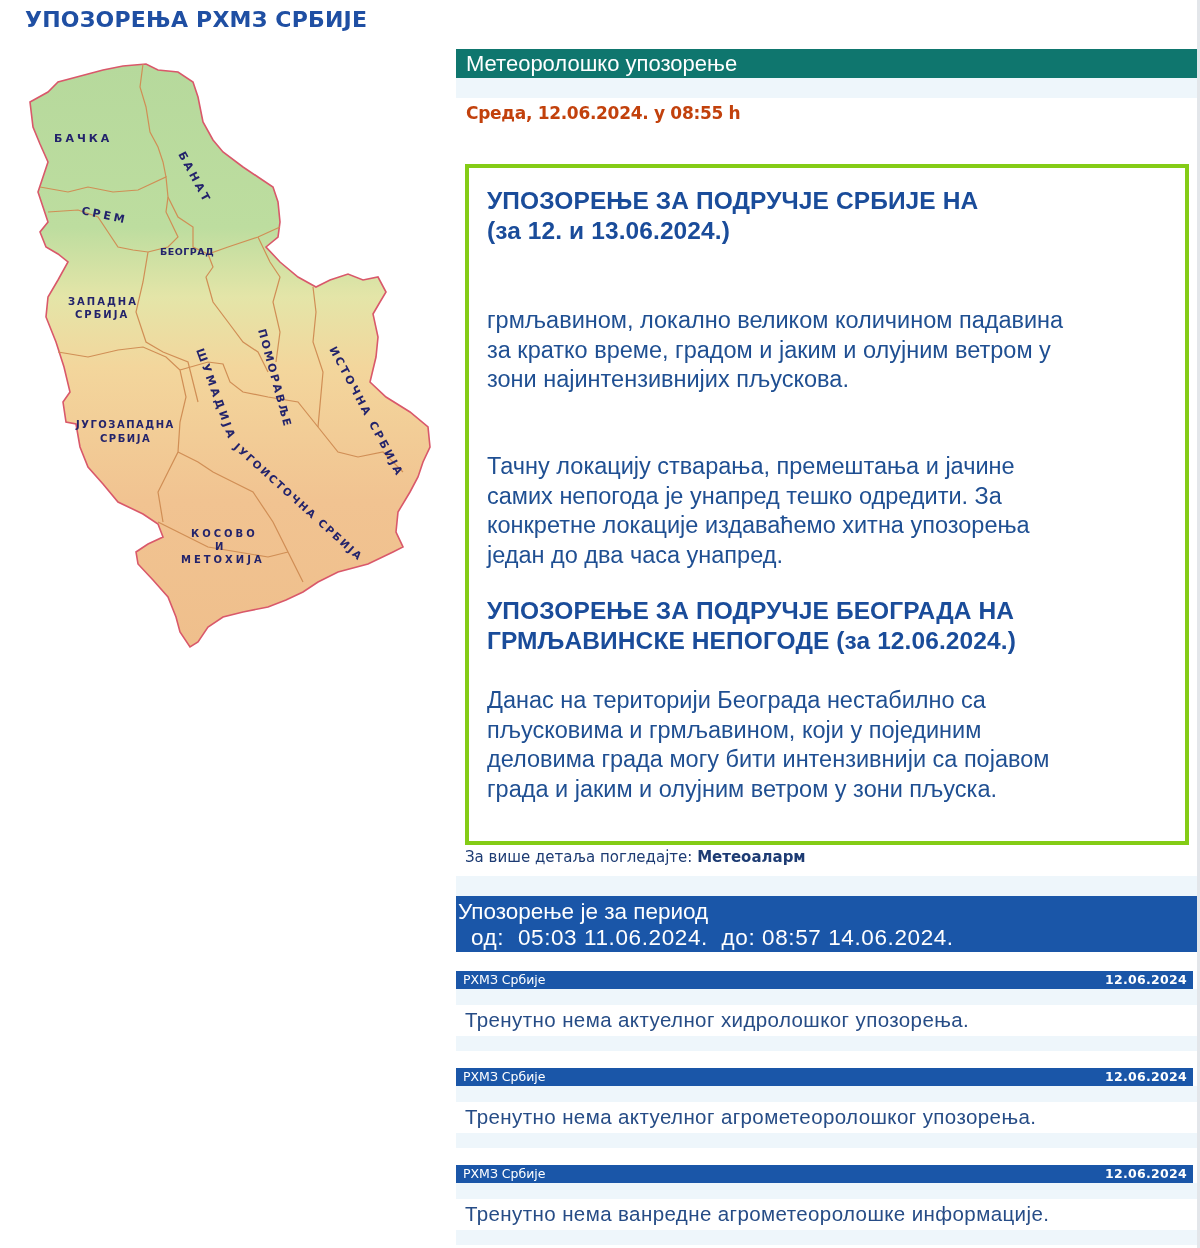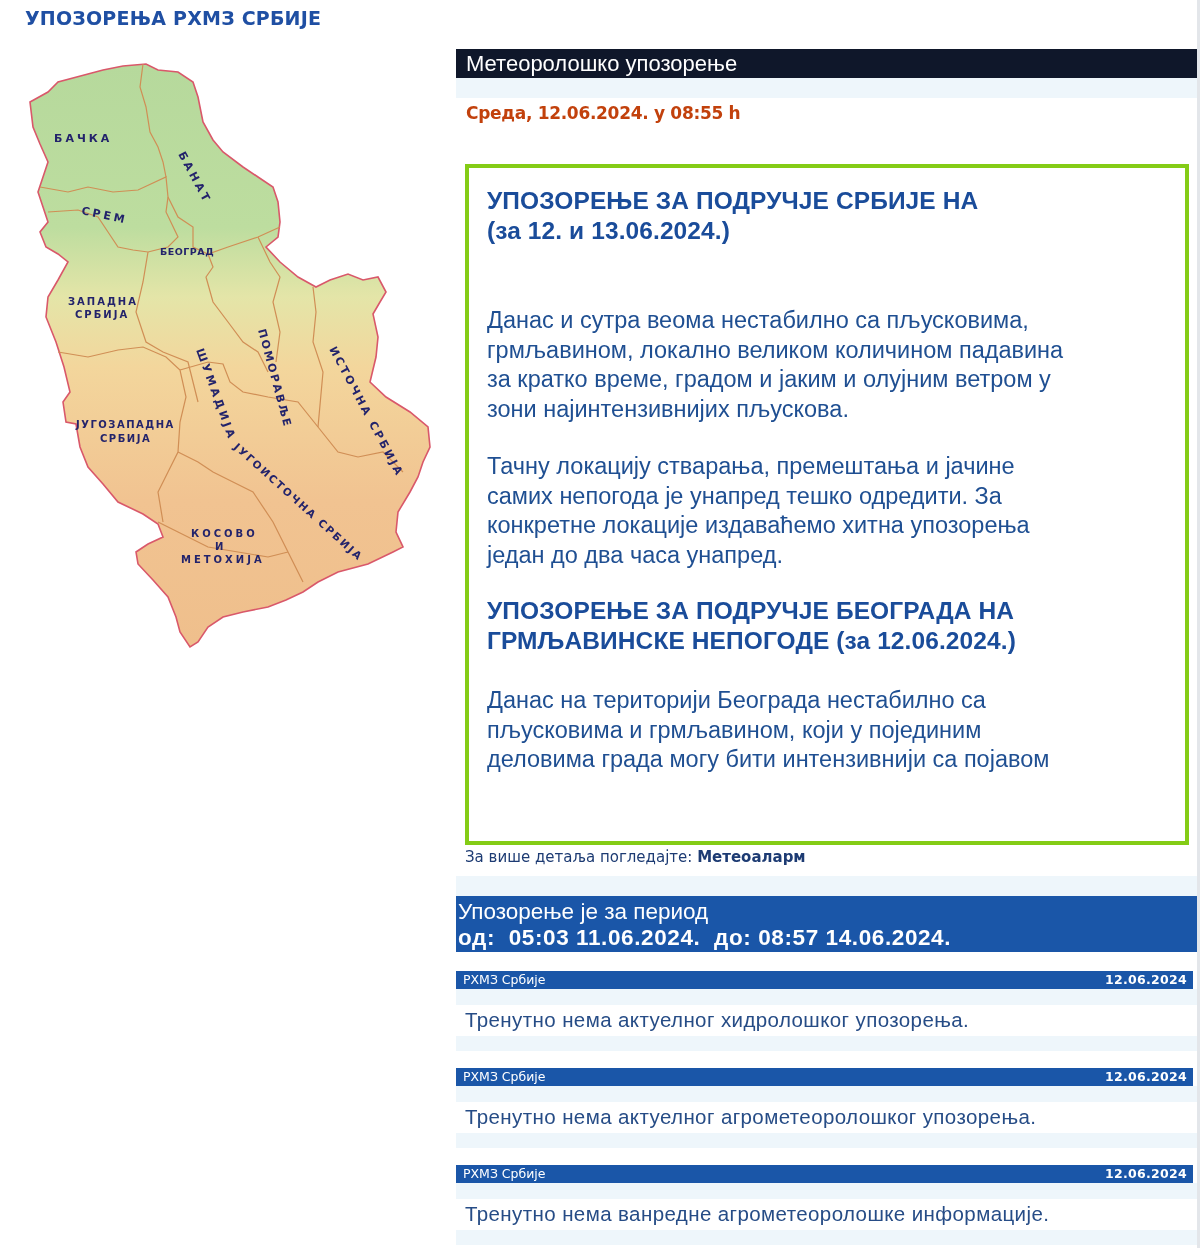--- a/index.html
+++ b/index.html
@@ -3,26 +3,26 @@
 <meta charset="utf-8">
 <style>
   html, body { margin:0; padding:0; }
   body {
     width:1200px; height:1248px; background:#ffffff; position:relative; overflow:hidden;
     font-family:"DejaVu Sans", sans-serif; color:#1b3f86;
   }
   .right-edge { position:absolute; right:0; top:0; width:3px; height:1248px; background:#e3e6ea; }
   .site-title {
     position:absolute; left:25px; top:7px; font-family:"DejaVu Sans", sans-serif; font-weight:bold;
-    font-size:19px; color:#1f4fa3; letter-spacing:0.2px;
+    font-size:22px; color:#1f4fa3; letter-spacing:0.2px;
   }
   .map { position:absolute; left:18px; top:52px; width:422px; height:605px; }
   .map-label { font-family:"DejaVu Sans", sans-serif; font-weight:bold; fill:#23236b; letter-spacing:3px; }
   .bar-title {
-    position:absolute; left:456px; top:49px; width:741px; height:29px; background:#0f172a;
+    position:absolute; left:456px; top:49px; width:741px; height:29px; background:#0f766e;
     color:#ffffff; font-family:"Liberation Sans", sans-serif; font-size:22px; line-height:29px; box-sizing:border-box; padding-left:10px;
   }
   .bar-sub { position:absolute; left:456px; top:78px; width:741px; height:20px; background:#eef6fb; }
   .date-line {
     position:absolute; left:466px; top:103px; font-family:"DejaVu Sans", sans-serif; font-weight:bold; font-size:17px;
     color:#c2410c; letter-spacing:-0.3px;
   }
   .box {
     position:absolute; left:465px; top:164px; width:724px; height:681px; box-sizing:border-box;
     border:4px solid #84cc16; background:#fff;
@@ -38,21 +38,21 @@
   .more {
     position:absolute; left:465px; top:848px; font-family:"DejaVu Sans", sans-serif; font-size:15px; color:#1d3b73;
   }
   .more a { color:#1d3b73; font-weight:bold; text-decoration:none; }
   .band-lt { position:absolute; left:456px; width:741px; background:#eef6fb; }
   .period {
     position:absolute; left:456px; top:896px; width:741px; height:56px; background:#1a56a8; color:#fff;
     font-family:"Liberation Sans", sans-serif; font-size:22.5px; line-height:26px; box-sizing:border-box; padding-top:3px;
   }
   .period .l1 { padding-left:2px; }
-  .period .l2 { padding-left:2px; letter-spacing:0.6px;font-weight:bold; }
+  .period .l2 { padding-left:15px; letter-spacing:0.6px; }
   .src-bar {
     position:absolute; left:456px; width:737px; height:18px; background:#1a56a8; color:#fff;
     font-family:"DejaVu Sans", sans-serif; font-size:12.5px; line-height:18px; box-sizing:border-box; padding:0 6px 0 7px;
     display:flex; justify-content:space-between;
   }
   .src-bar .date { font-weight:bold; letter-spacing:0.3px; }
   .notice {
     position:absolute; left:465px; font-family:"Liberation Sans", sans-serif; font-size:20.5px; color:#264c86; letter-spacing:0.4px;
   }
 </style>
@@ -116,39 +116,39 @@
 <div class="bar-title">Метеоролошко упозорење</div>
 <div class="bar-sub"></div>
 <div class="date-line">Среда, 12.06.2024. у 08:55 h</div>
 
 <div class="box">
   <h2 style="top:18px">
     <div>УПОЗОРЕЊЕ ЗА ПОДРУЧЈЕ СРБИЈЕ НА</div>
     <div>(за 12. и 13.06.2024.)</div>
   </h2>
   <p style="top:138px">
-    <span style="display:block">Данас и сутра веома нестабилно са пљусковима,</span>
     <span style="display:block">грмљавином, локално великом количином падавина</span>
     <span style="display:block">за кратко време, градом и јаким и олујним ветром у</span>
     <span style="display:block">зони најинтензивнијих пљускова.</span>
   </p>
   <p style="top:284px">
     <span style="display:block">Тачну локацију стварања, премештања и јачине</span>
     <span style="display:block">самих непогода је унапред тешко одредити. За</span>
     <span style="display:block">конкретне локације издаваћемо хитна упозорења</span>
     <span style="display:block">један до два часа унапред.</span>
   </p>
   <h2 style="top:428px">
     <div>УПОЗОРЕЊЕ ЗА ПОДРУЧЈЕ БЕОГРАДА НА</div>
     <div>ГРМЉАВИНСКЕ НЕПОГОДЕ (за 12.06.2024.)</div>
   </h2>
   <p style="top:518px">
     <span style="display:block">Данас на територији Београда нестабилно са</span>
     <span style="display:block">пљусковима и грмљавином, који у појединим</span>
     <span style="display:block">деловима града могу бити интензивнији са појавом</span>
+    <span style="display:block">града и јаким и олујним ветром у зони пљуска.</span>
   </p>
 </div>
 
 <div class="more">
   <span>За више детаља погледајте:</span>
   <a href="#">Метеоаларм</a>
 </div>
 
 <div class="band-lt" style="top:876px;height:20px"></div>
 

